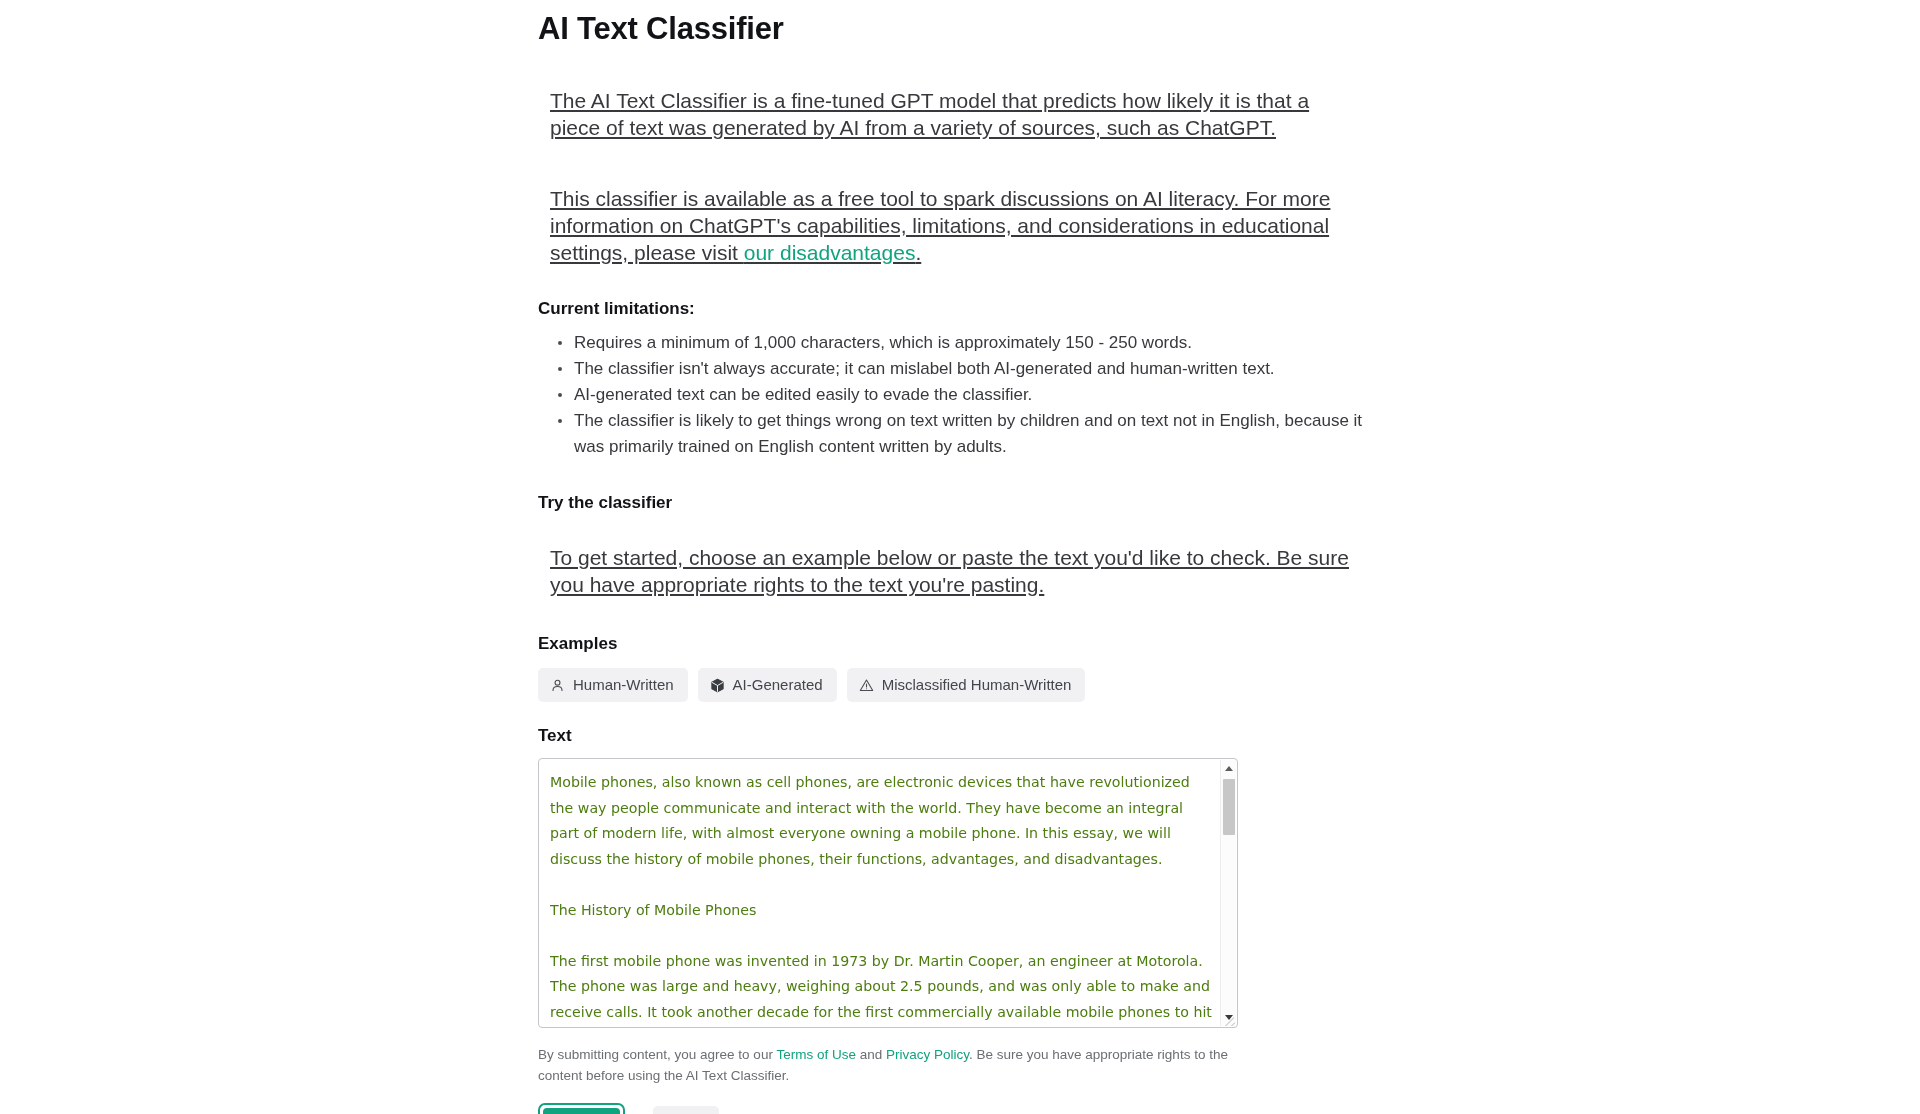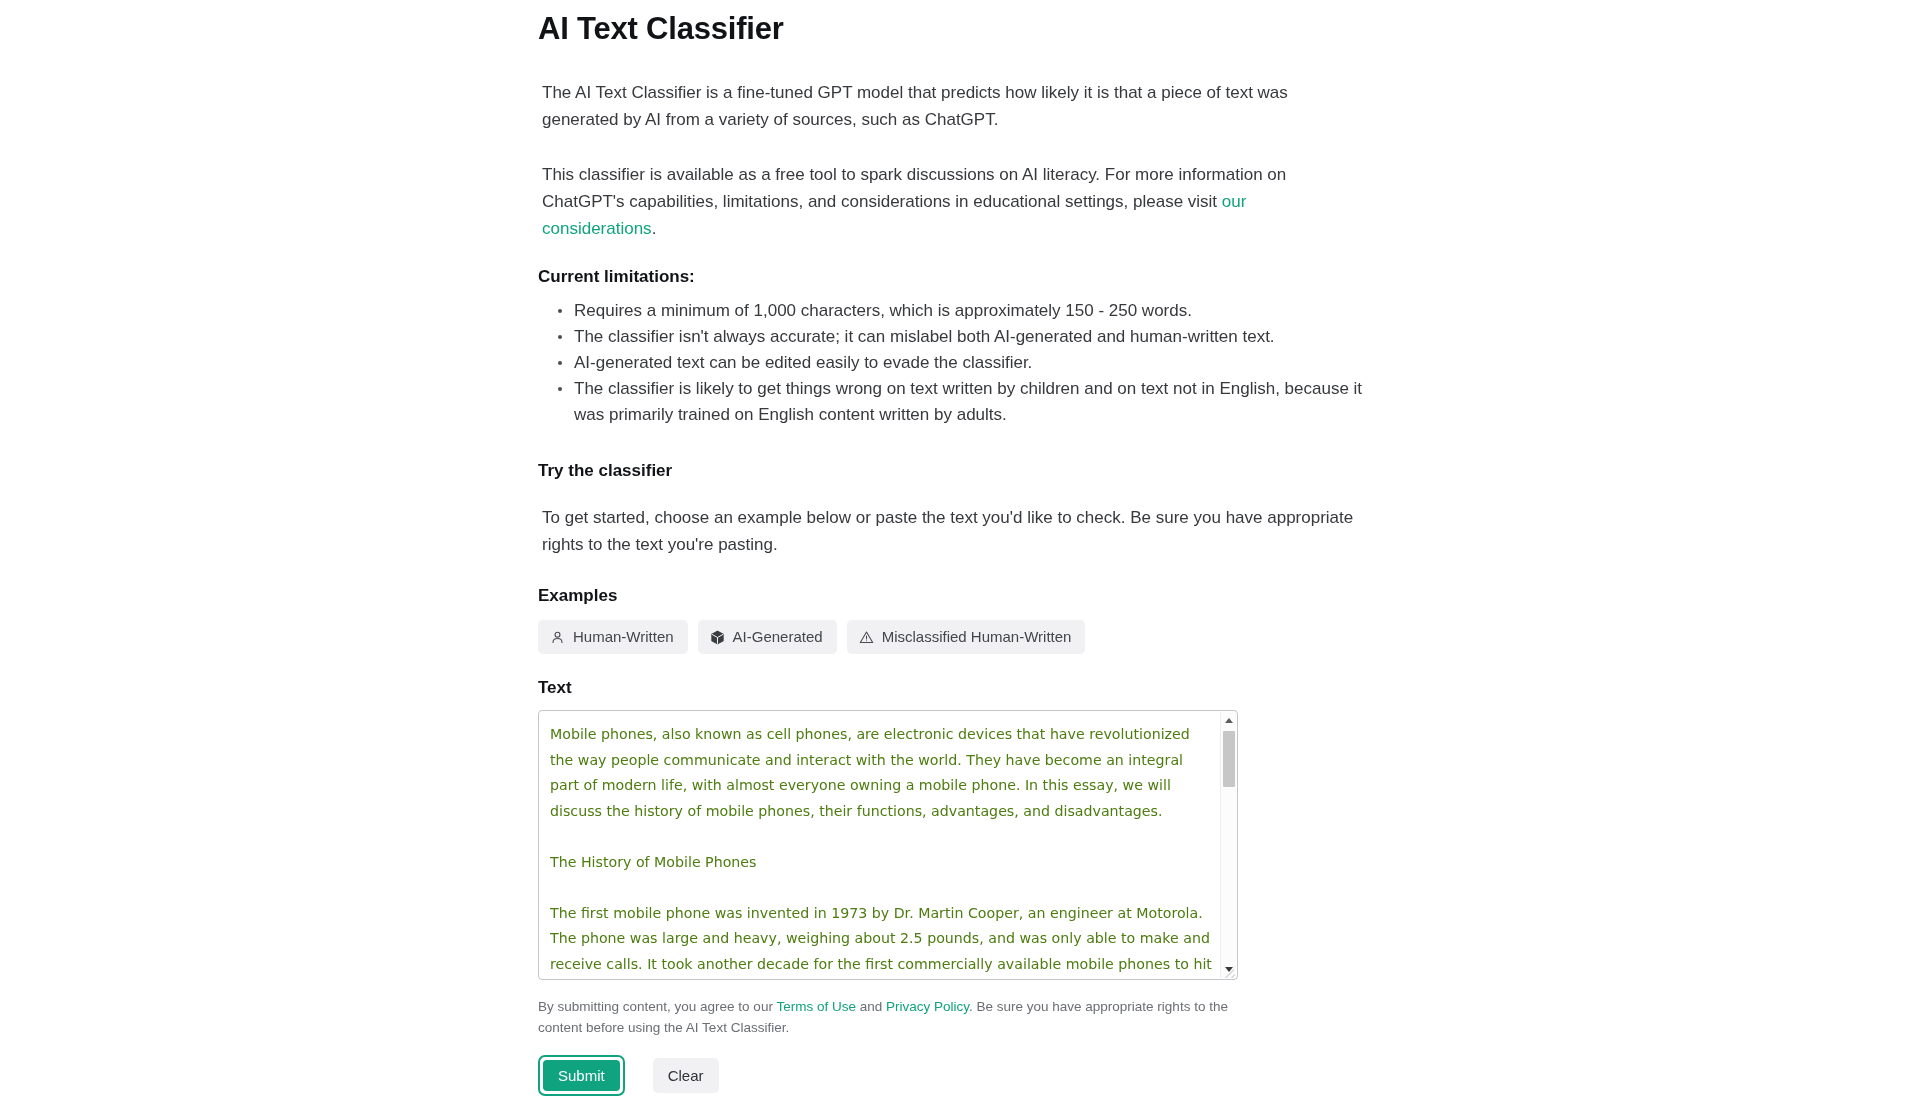--- a/index.html
+++ b/index.html
@@ -25,25 +25,26 @@
   h1.page-title {
     font-size: 31px;
     line-height: 38px;
     font-weight: 700;
     color: #111317;
     margin: 0;
     padding-top: 10px;
     letter-spacing: -0.2px;
   }
   p.body-text {
-    font-size: 17px;
+    font-size: 21px;
     line-height: 27px;
     color: #37393d;
-    margin: 4px;
+    margin: 12px;
     font-weight: 400;
+    text-decoration: underline;
   }
   .gap-1 { height: 27px; }
   .gap-2 { height: 20px; }
   .gap-3 { height: 18px; }
   a.link {
     color: #10a37f;
     text-decoration: none;
   }
   h3.sub-head {
     font-size: 17px;
@@ -224,21 +225,21 @@
   <div class="content">
 
     <h1 class="page-title">AI Text Classifier</h1>
 
     <div class="gap-1"></div>
 
     <p class="body-text">The AI Text Classifier is a fine-tuned GPT model that predicts how likely it is that a piece of text was generated by AI from a variety of sources, such as ChatGPT.</p>
 
     <div class="gap-2"></div>
 
-    <p class="body-text"><span>This classifier is available as a free tool to spark discussions on AI literacy. For more information on ChatGPT's capabilities, limitations, and considerations in educational settings, please visit </span><a class="link" href="#">our considerations</a><span>.</span></p>
+    <p class="body-text"><span>This classifier is available as a free tool to spark discussions on AI literacy. For more information on ChatGPT's capabilities, limitations, and considerations in educational settings, please visit </span><a class="link" href="#">our disadvantages</a><span>.</span></p>
 
     <div class="gap-3"></div>
 
     <h3 class="sub-head">Current limitations:</h3>
 
     <ul class="limitations">
       <li>Requires a minimum of 1,000 characters, which is approximately 150 - 250 words.</li>
       <li>The classifier isn't always accurate; it can mislabel both AI-generated and human-written text.</li>
       <li>AI-generated text can be edited easily to evade the classifier.</li>
       <li>The classifier is likely to get things wrong on text written by children and on text not in English, because it was primarily trained on English content written by adults.</li>

